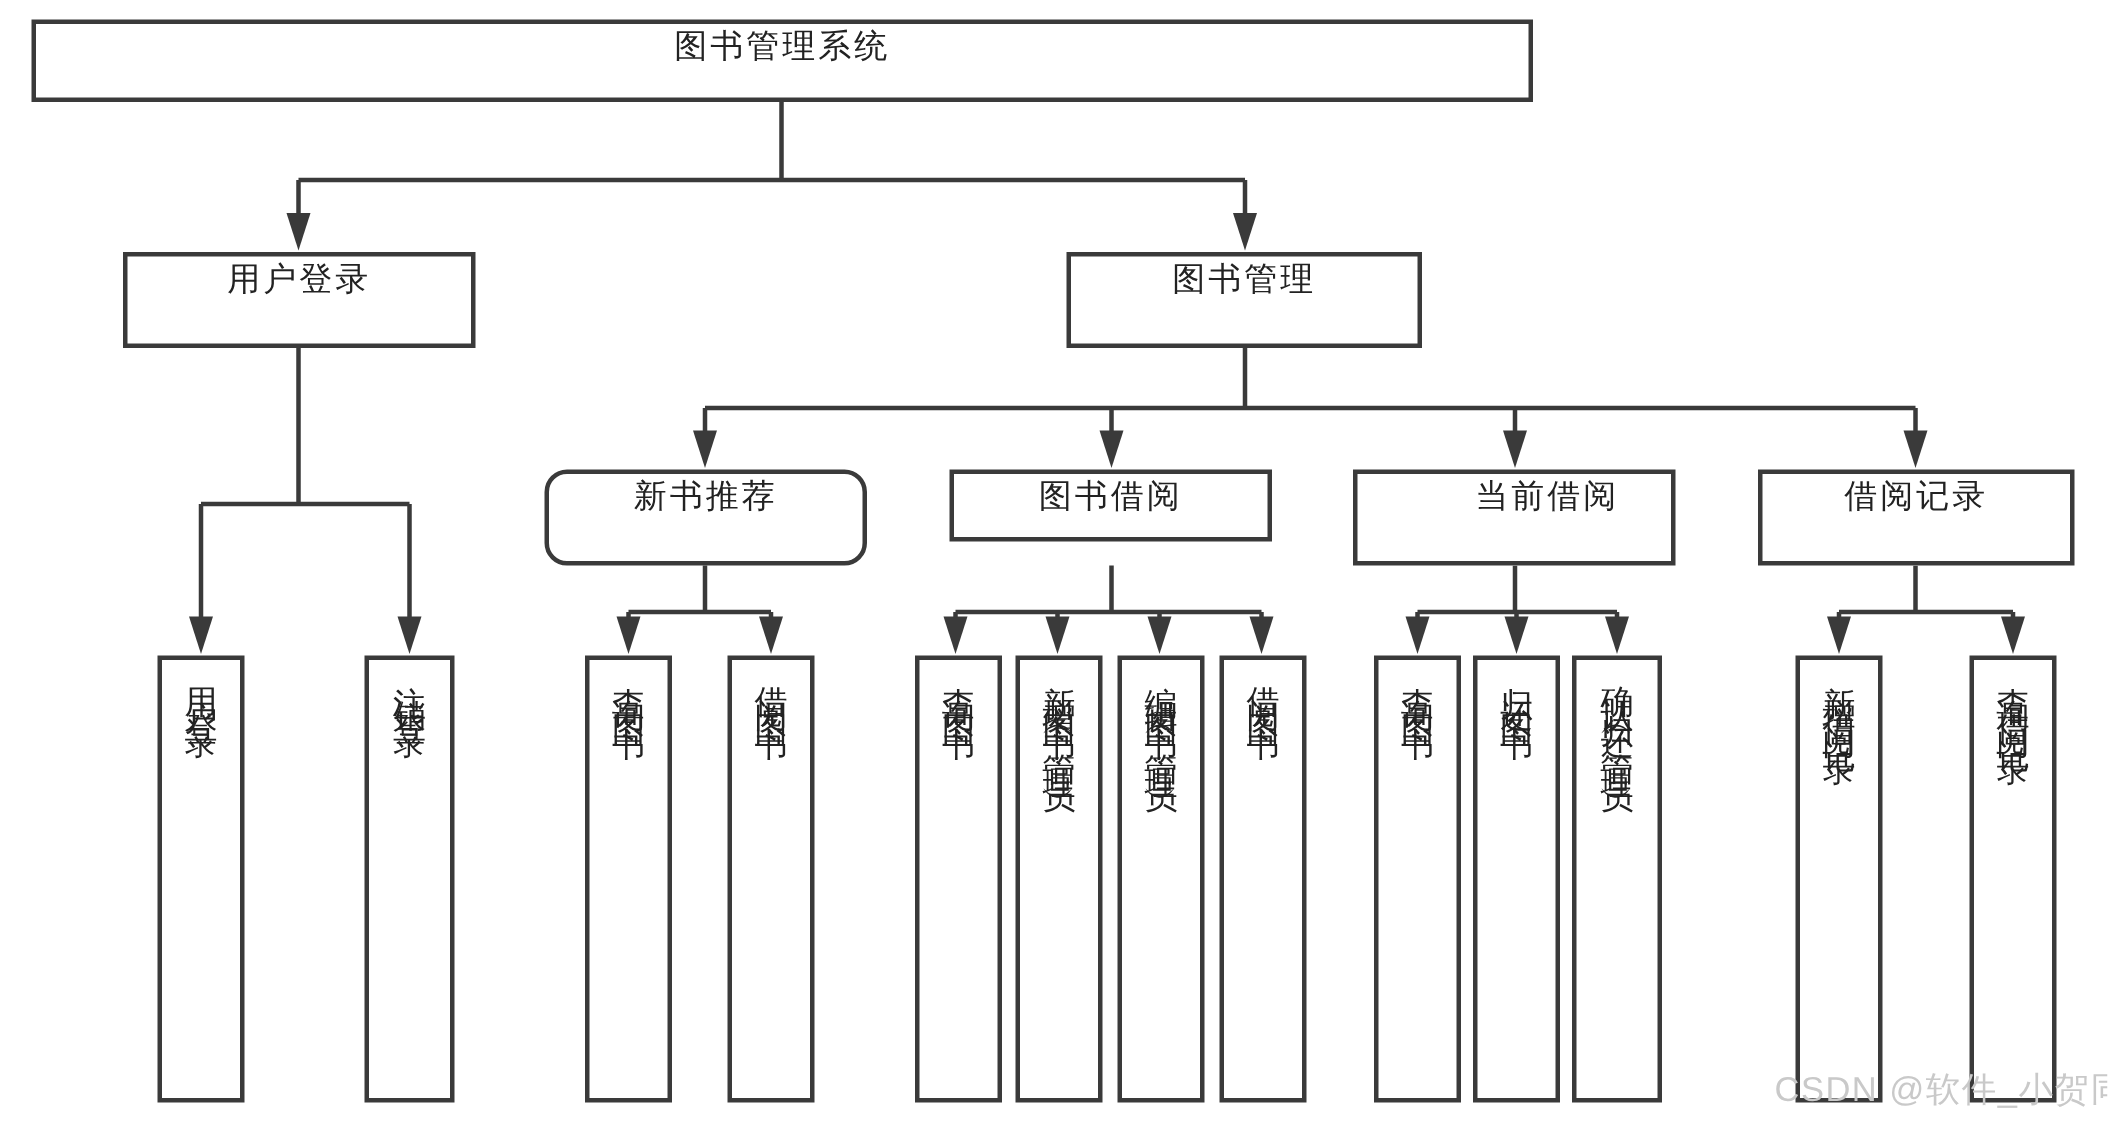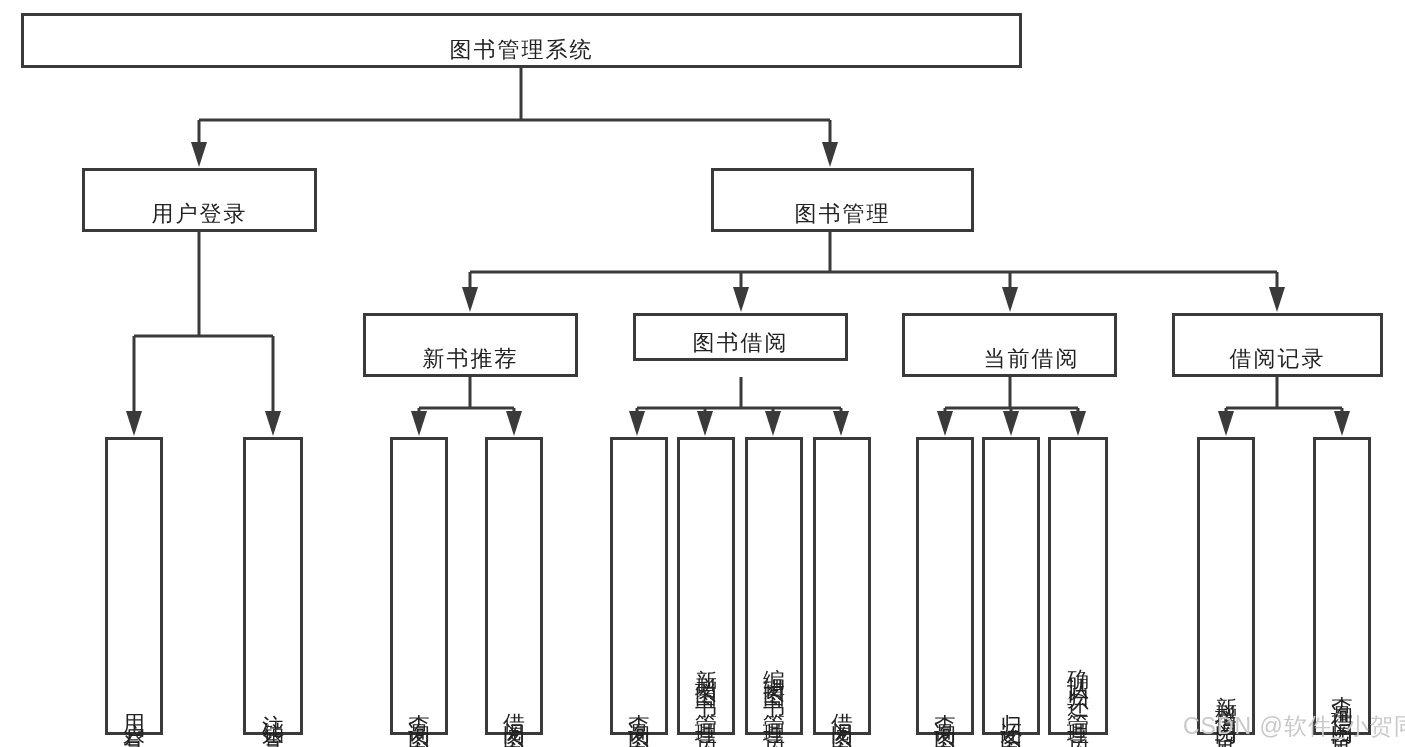--- a/index.html
+++ b/index.html
@@ -25,21 +25,21 @@
     pointer-events: none;
   }
   .connectors path { stroke: var(--line); stroke-width: 3; fill: none; }
   .connectors polygon { fill: var(--line); stroke: none; }
   .box {
     position: absolute;
     box-sizing: border-box;
     border: 3px solid var(--box-border);
     background: #ffffff;
     display: flex;
-    align-items: flex-end;
+    align-items: flex-start;
     justify-content: center;
   }
   .hbox span {
     font-size: 22px;
     letter-spacing: 2px;
     color: var(--text);
     white-space: nowrap;
   }
   .vbox span {
     writing-mode: vertical-rl;
@@ -114,25 +114,25 @@
     </g>
   </svg>
 
   <div class="box hbox" style="left:21px; top:13px; width:1001px; height:55px;">
     <span>图书管理系统</span>
   </div>
 
   <div class="box hbox" style="left:82px; top:168px; width:235px; height:64px;">
     <span>用户登录</span>
   </div>
-  <div class="box hbox" style="left:711px; top:168px; width:263px; height:64px;">
+  <div class="box hbox" style="left:711px; top:168px; width:237px; height:64px;">
     <span>图书管理</span>
   </div>
 
-  <div class="box hbox" style="left:363px; top:313px; width:215px; height:64px;">
+  <div class="box hbox" style="left:363px; top:313px; width:215px; height:64px;border-radius:15px;">
     <span>新书推荐</span>
   </div>
   <div class="box hbox" style="left:633px; top:313px; width:215px; height:48px;">
     <span>图书借阅</span>
   </div>
   <div class="box hbox" style="left:902px; top:313px; width:215px; height:64px;padding-left:44px;">
     <span>当前借阅</span>
   </div>
   <div class="box hbox" style="left:1172px; top:313px; width:211px; height:64px;">
     <span>借阅记录</span>

